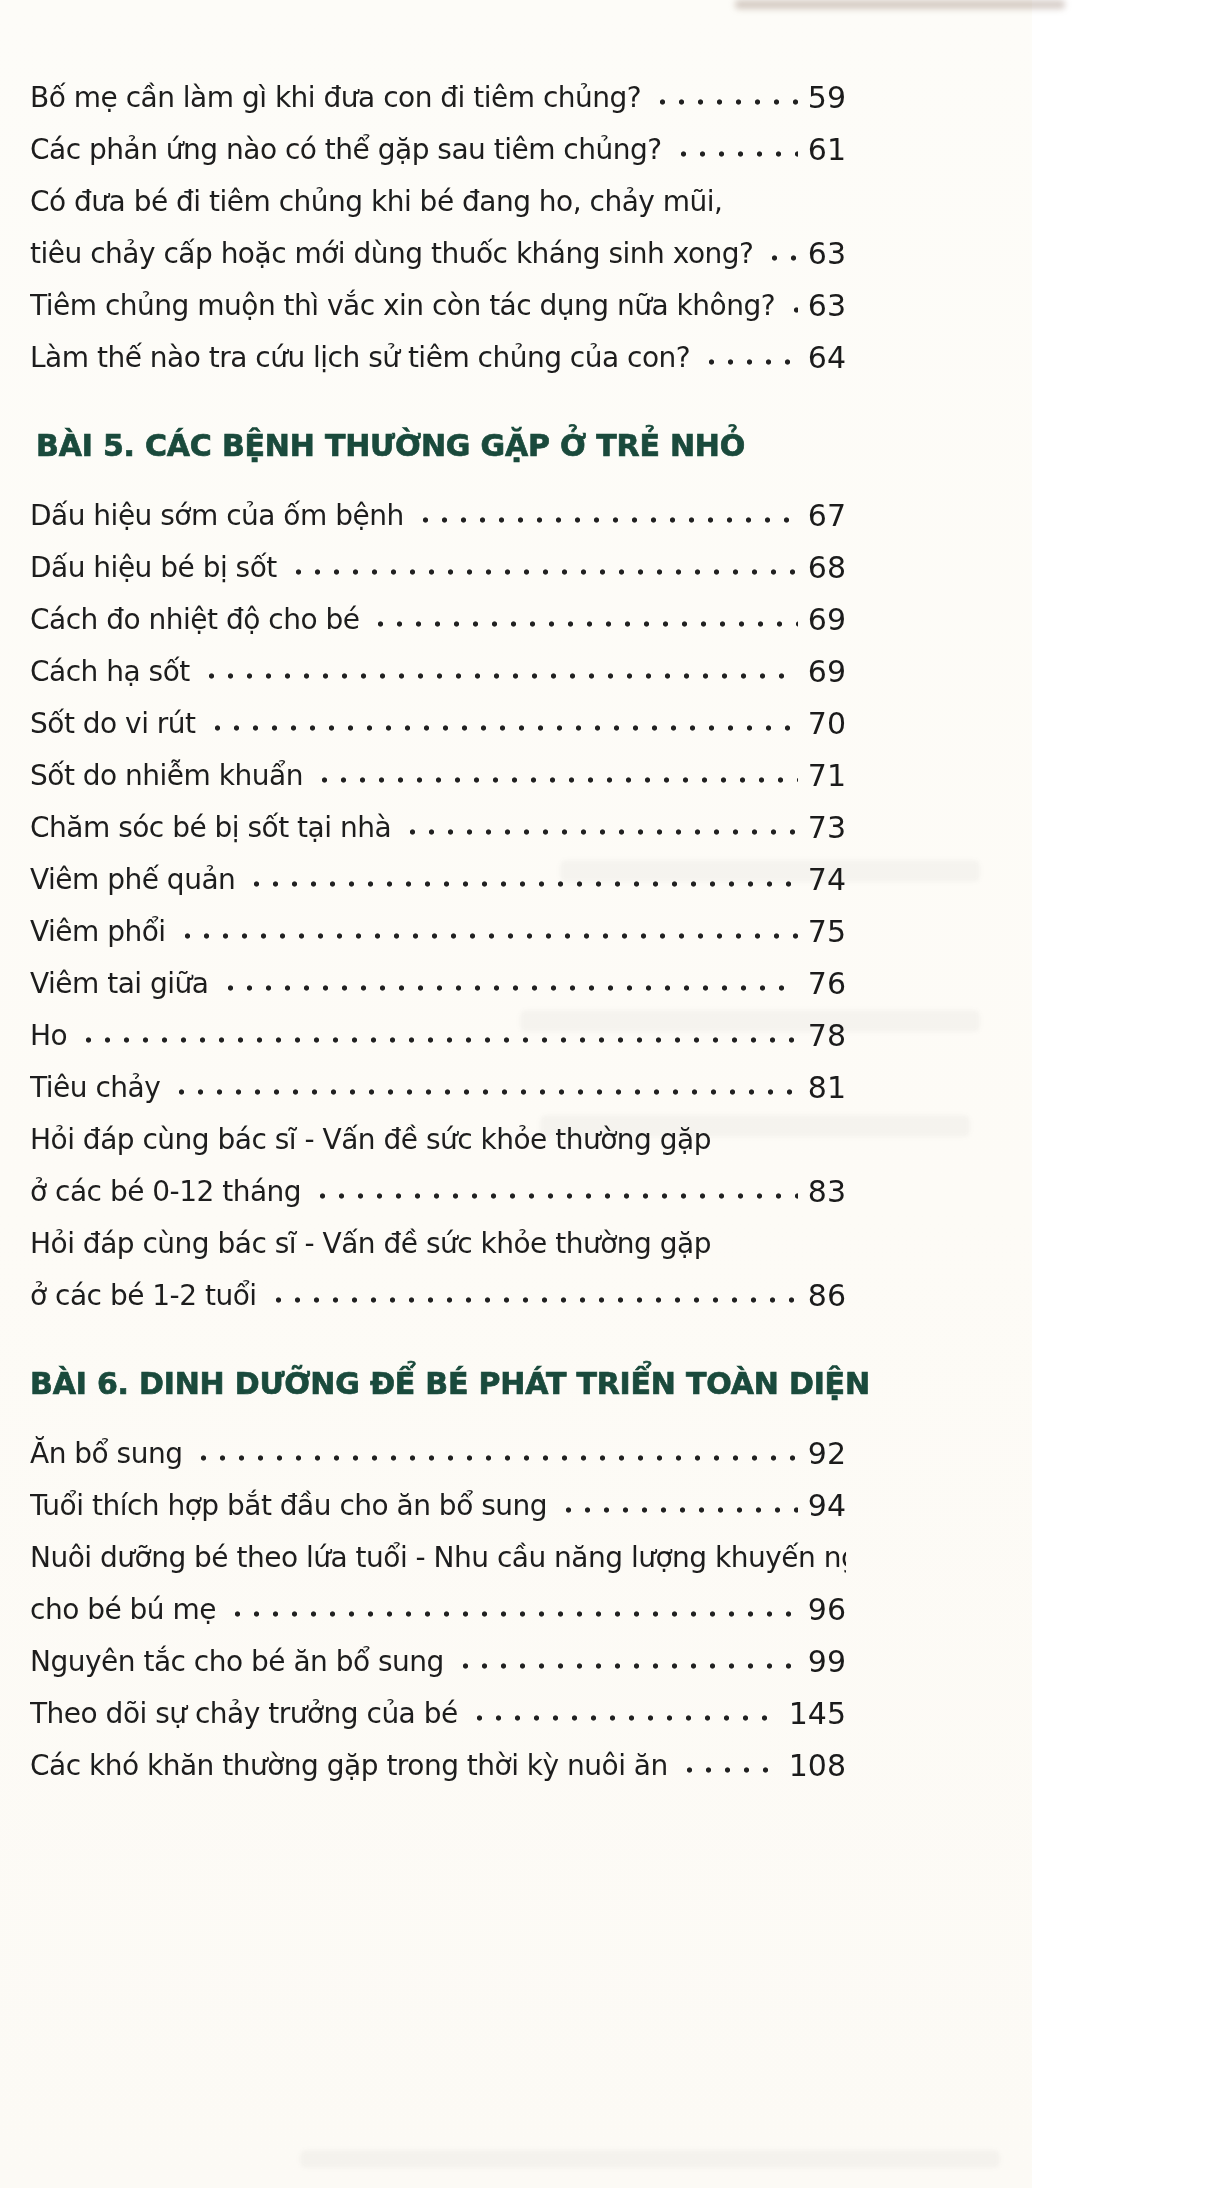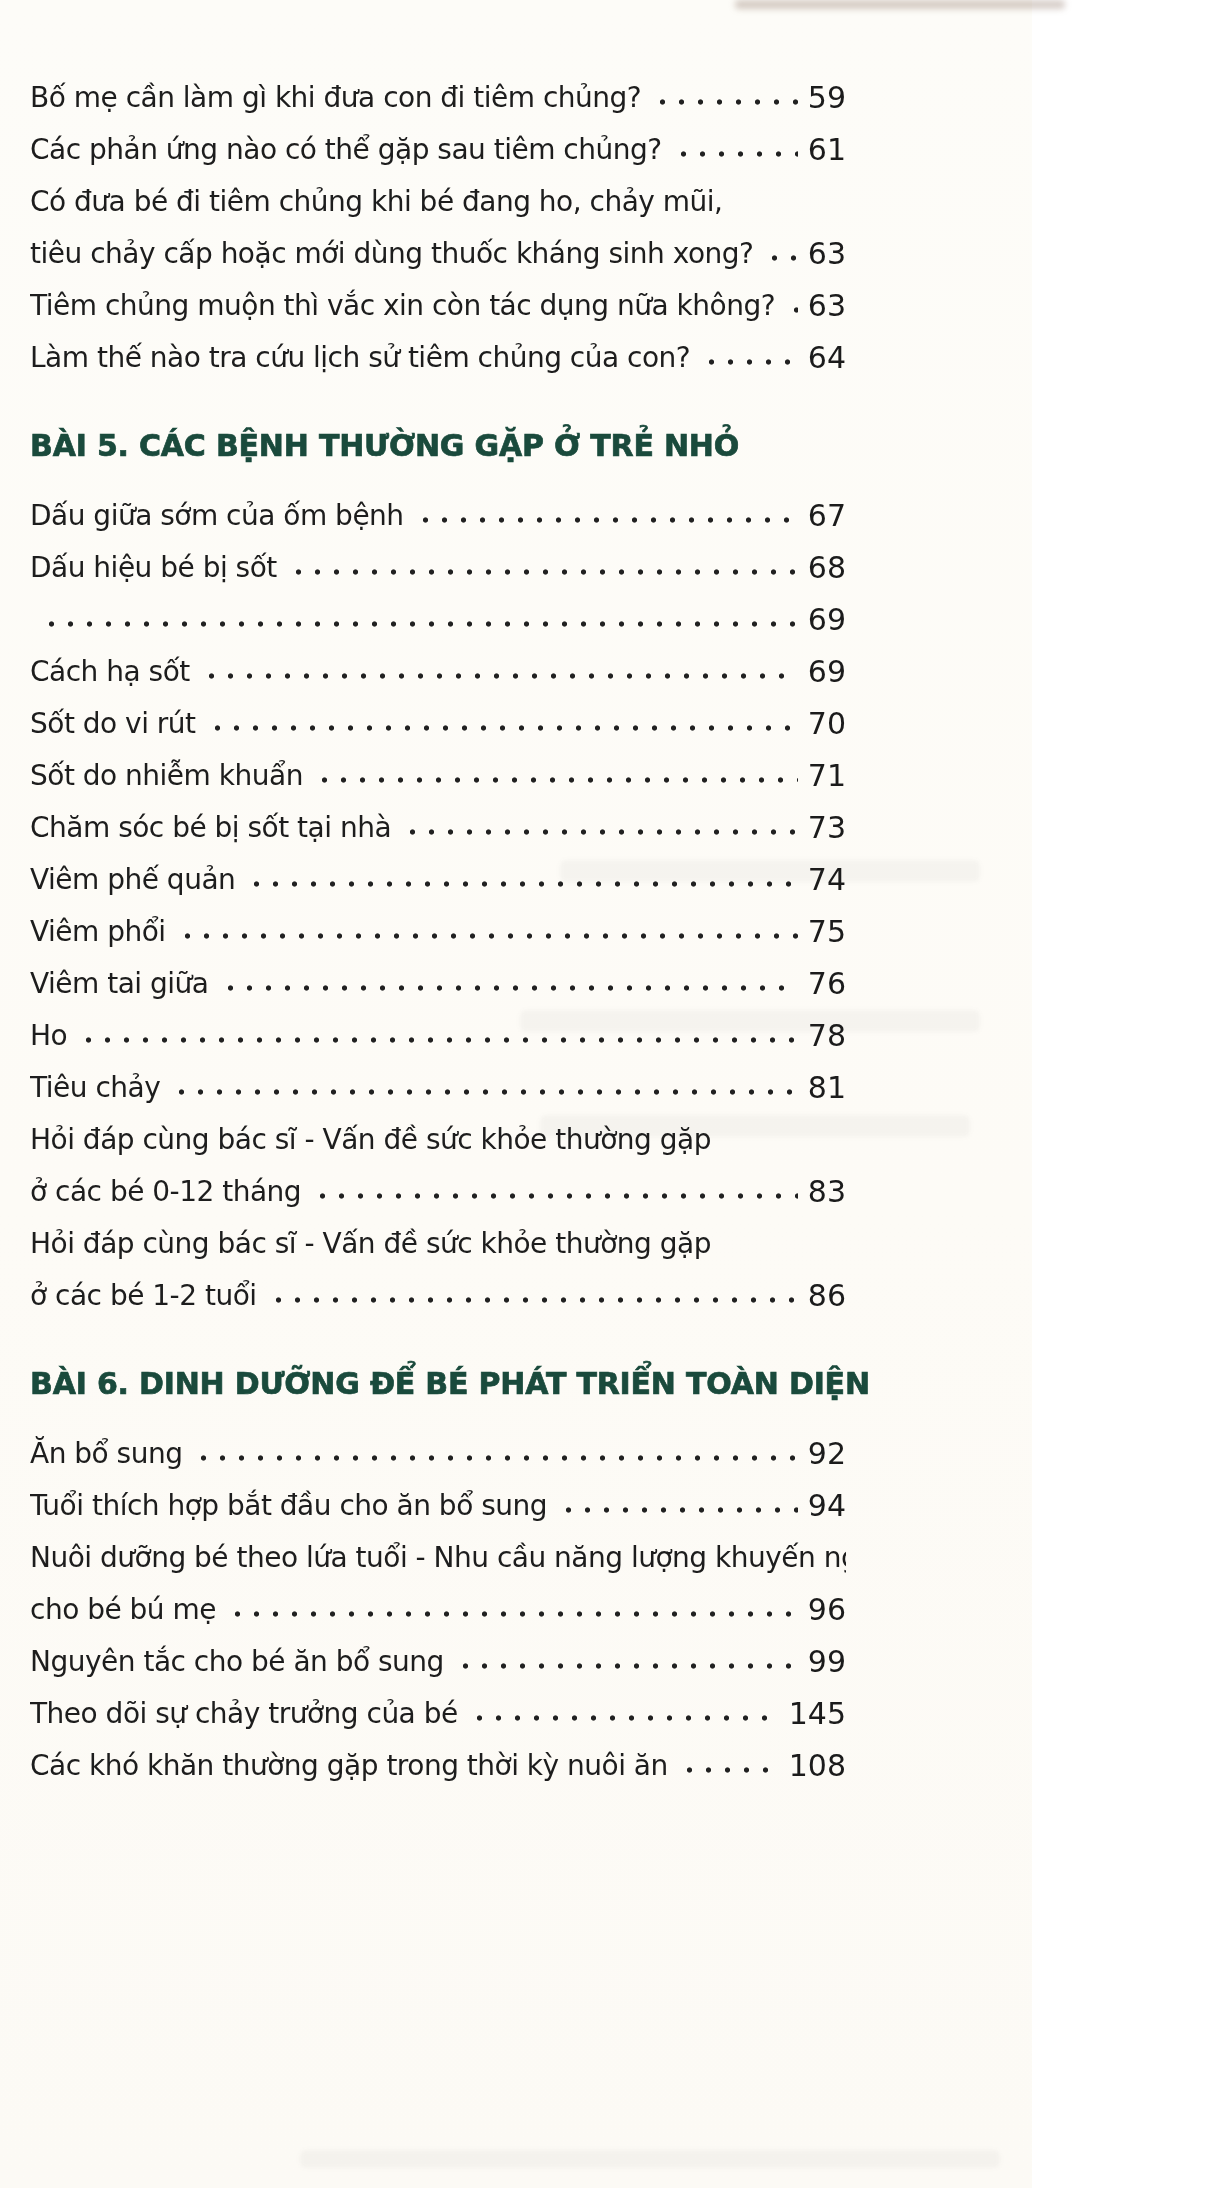--- a/index.html
+++ b/index.html
@@ -115,32 +115,33 @@
           <div class="leader"></div>
           <span class="page-num">63</span>
         </div>
         <div class="toc-line">
           <span class="entry-text">Làm thế nào tra cứu lịch sử tiêm chủng của con?</span>
           <div class="leader"></div>
           <span class="page-num">64</span>
         </div>
       </section>
       <section>
-        <h2 class="section-heading" style="color: rgb(26, 74, 60); -webkit-text-stroke: 0.7px rgb(26, 74, 60);">BÀI 5. CÁC BỆNH THƯỜNG GẶP Ở TRẺ NHỎ</h2>
-        <div class="toc-line">
-          <span class="entry-text">Dấu giữa sớm của ốm bệnh</span>
+        <h2 class="section-heading" style="color: rgb(26, 74, 60); margin-left: 6px; -webkit-text-stroke: 0.7px rgb(26, 74, 60);">BÀI 5. CÁC BỆNH THƯỜNG GẶP Ở TRẺ NHỎ</h2>
+        <div class="toc-line">
+          <span class="entry-text">Dấu hiệu sớm của ốm bệnh</span>
           <div class="leader"></div>
           <span class="page-num">67</span>
         </div>
         <div class="toc-line">
           <span class="entry-text">Dấu hiệu bé bị sốt</span>
           <div class="leader"></div>
           <span class="page-num">68</span>
         </div>
         <div class="toc-line">
+          <span class="entry-text">Cách đo nhiệt độ cho bé</span>
           <div class="leader"></div>
           <span class="page-num">69</span>
         </div>
         <div class="toc-line">
           <span class="entry-text">Cách hạ sốt</span>
           <div class="leader"></div>
           <span class="page-num">69</span>
         </div>
         <div class="toc-line">
           <span class="entry-text">Sốt do vi rút</span>

